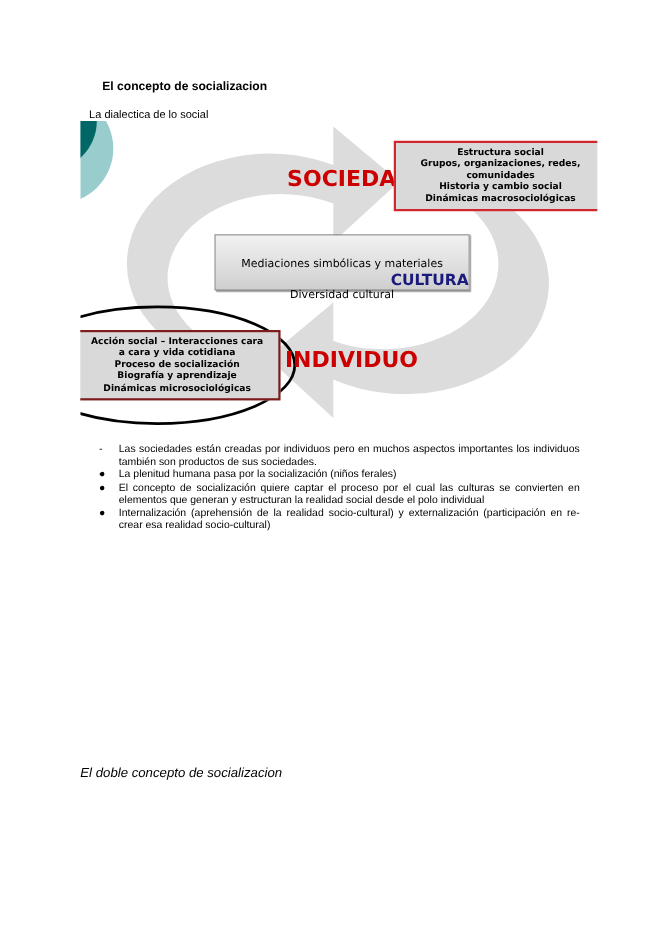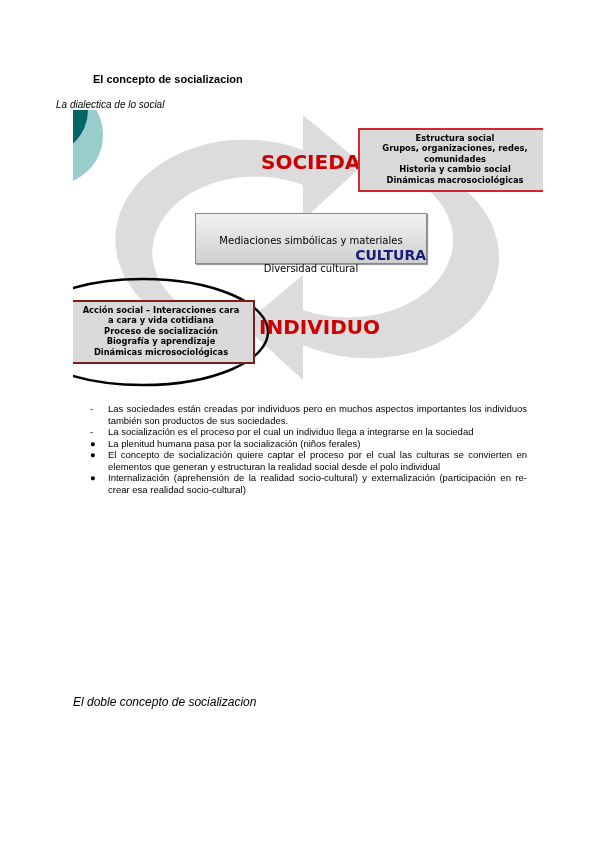--- a/index.html
+++ b/index.html
@@ -1,18 +1,18 @@
 <!DOCTYPE html>
 <html><head>
 <meta charset="utf-8">
 <style>
   html, body { margin:0; padding:0; background:#ffffff; }
   body { width:600px; height:848px; position:relative; overflow:hidden; font-family:"Liberation Sans", sans-serif; color:#000; }
   .title { position:absolute; left:73px; top:73px; font-size:11px; font-weight:bold;margin-left:20px; }
-  .subtitle { position:absolute; left:56px; top:99px; font-size:10px; font-style:italic; }
+  .subtitle { position:absolute; left:81px; top:99px; font-size:10px; }
   .diagram { position:absolute; left:73px; top:110px; width:470px; height:280px; overflow:hidden; }
   .diagram svg { position:absolute; left:0; top:0; }
   .box { position:absolute; text-align:center; font-family:"DejaVu Sans", sans-serif; }
   .soc-box { left:285px; top:18px; width:194px; height:64px; background:#d9d9d9; border:2px solid #d0282e; font-size:8.3px; font-weight:bold; line-height:10.4px; padding-top:3px; box-sizing:border-box; }
   .cult-box { left:122px; top:103px; width:232px; height:51px; background:linear-gradient(#f2f2f2,#cfcfcf); border:1px solid #888; box-shadow:1px 1px 1px #999; box-sizing:border-box; font-size:10px; line-height:12px; padding-top:21px; }
   .cult-box .big { font-size:14px; font-weight:bold; color:#1a1a7a; line-height:16px;text-align:right; }
   .ind-box { left:-6px; top:190px; width:188px; height:64px; background:#d9d9d9; border:2px solid #7f1d1d; font-size:8.3px; font-weight:bold; line-height:10.4px; padding-top:3px; box-sizing:border-box; }
   .label-red { position:absolute; font-family:"DejaVu Sans", sans-serif; font-weight:bold; color:#cc0000; font-size:20px; }
   .soc-label { left:188px; top:40px; }
   .ind-label { left:186px; top:205px; }
@@ -65,21 +65,20 @@
   <div class="label-red ind-label">INDIVIDUO</div>
 </div>
 
 <div class="bullets">
   <div class="item">
     <span class="marker">-</span>
     <span>Las sociedades están creadas por individuos pero en muchos aspectos importantes los individuos también son productos de sus sociedades.</span>
   </div>
   <div class="item">
     <span class="marker">-</span>
-    <span>La socialización es el proceso por el cual un individuo llega a integrarse en la sociedad</span>
   </div>
   <div class="item">
     <span class="marker">●</span>
     <span>La plenitud humana pasa por la socialización (niños ferales)</span>
   </div>
   <div class="item">
     <span class="marker">●</span>
     <span>El concepto de socialización quiere captar el proceso por el cual las culturas se convierten en elementos que generan y estructuran la realidad social desde el polo individual</span>
   </div>
   <div class="item">

